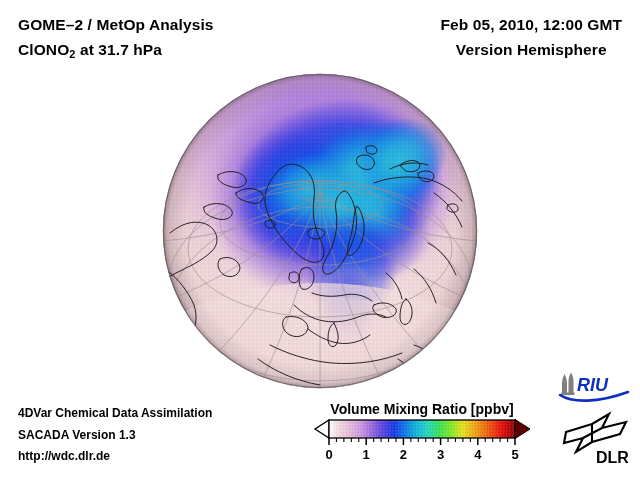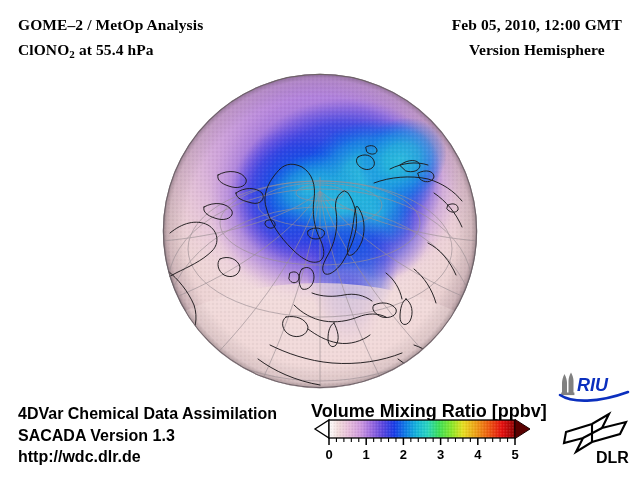--- a/index.html
+++ b/index.html
@@ -13,58 +13,57 @@
     position:relative;
   }
   .page{position:absolute;left:0;top:0;width:640px;height:480px;}
 
   
   .hdr-left{position:absolute;left:18px;top:12px;}
   .hdr-right{position:absolute;right:18px;top:12px;text-align:center;}
   .hdr-line{
     font-size:15.5px;font-weight:bold;line-height:25px;white-space:nowrap;
     letter-spacing:0.1px;
-    font-family:Liberation Serif, serif;
   }
   .hdr-line sub{font-size:11px;vertical-align:baseline;position:relative;top:3px;}
 
   
   #globe-wrap{position:absolute;left:162px;top:73px;width:316px;height:316px;}
   #globe-svg{display:block;width:316px;height:316px;}
 
   
   .footer-left{position:absolute;left:18px;top:403px;}
   .footer-left div{
-    font-size:16px;font-weight:bold;line-height:21.5px;white-space:nowrap;
+    font-size:12px;font-weight:bold;line-height:21.5px;white-space:nowrap;
   }
 
   
   #cbar{position:absolute;left:311px;top:401px;width:222px;height:64px;}
   #cbar-title{
     position:absolute;left:0;top:0;width:222px;text-align:center;
-    font-size:18px;font-weight:bold;white-space:nowrap;
+    font-size:14px;font-weight:bold;white-space:nowrap;
   }
   #cbar-svg{position:absolute;left:0;top:17px;}
   .cb-tick-label{
     font-family:"Liberation Sans",sans-serif;font-size:13px;font-weight:bold;
     fill:#000;
   }
 
   
   #riu-logo{position:absolute;left:558px;top:372px;width:72px;height:32px;}
   #dlr-logo{position:absolute;left:562px;top:410px;width:70px;height:58px;}
 </style>
 </head>
 <body>
 
 <div class="page">
 
   <div class="hdr-left">
     <div class="hdr-line">GOME–2 / MetOp Analysis</div>
-    <div class="hdr-line"><span>ClONO</span><sub>2</sub><span> at 55.4 hPa</span></div>
+    <div class="hdr-line"><span>ClONO</span><sub>2</sub><span> at 31.7 hPa</span></div>
   </div>
 
   <div class="hdr-right">
     <div class="hdr-line">Feb 05, 2010, 12:00 GMT</div>
     <div class="hdr-line">Version Hemisphere</div>
   </div>
 
   <div id="globe-wrap">
     <svg id="globe-svg" viewBox="0 0 316 316" xmlns="http://www.w3.org/2000/svg">
       <defs>

